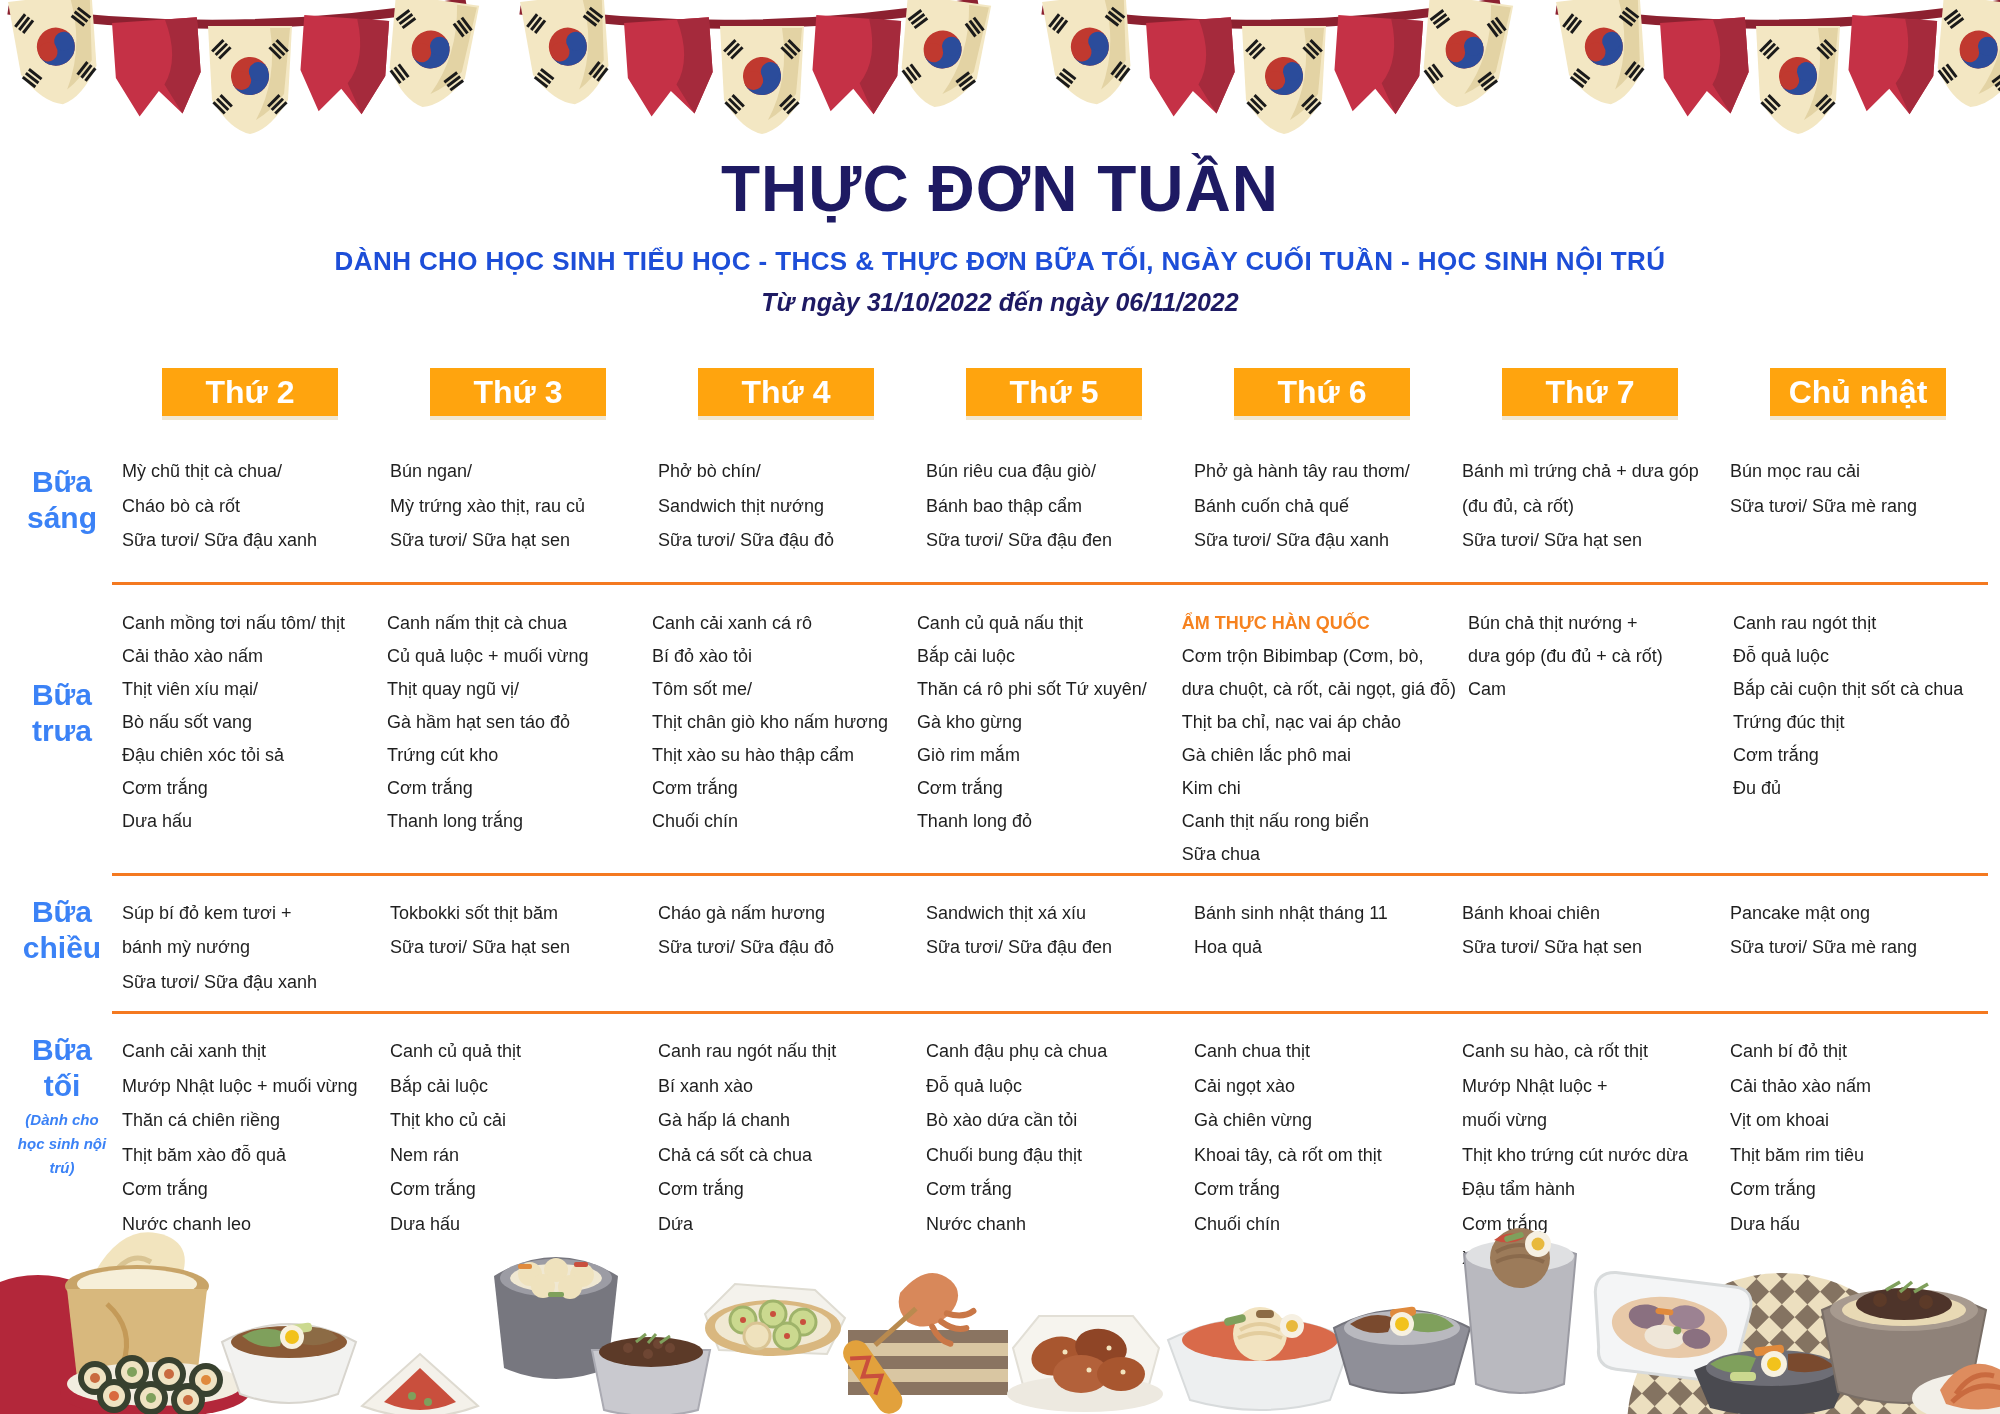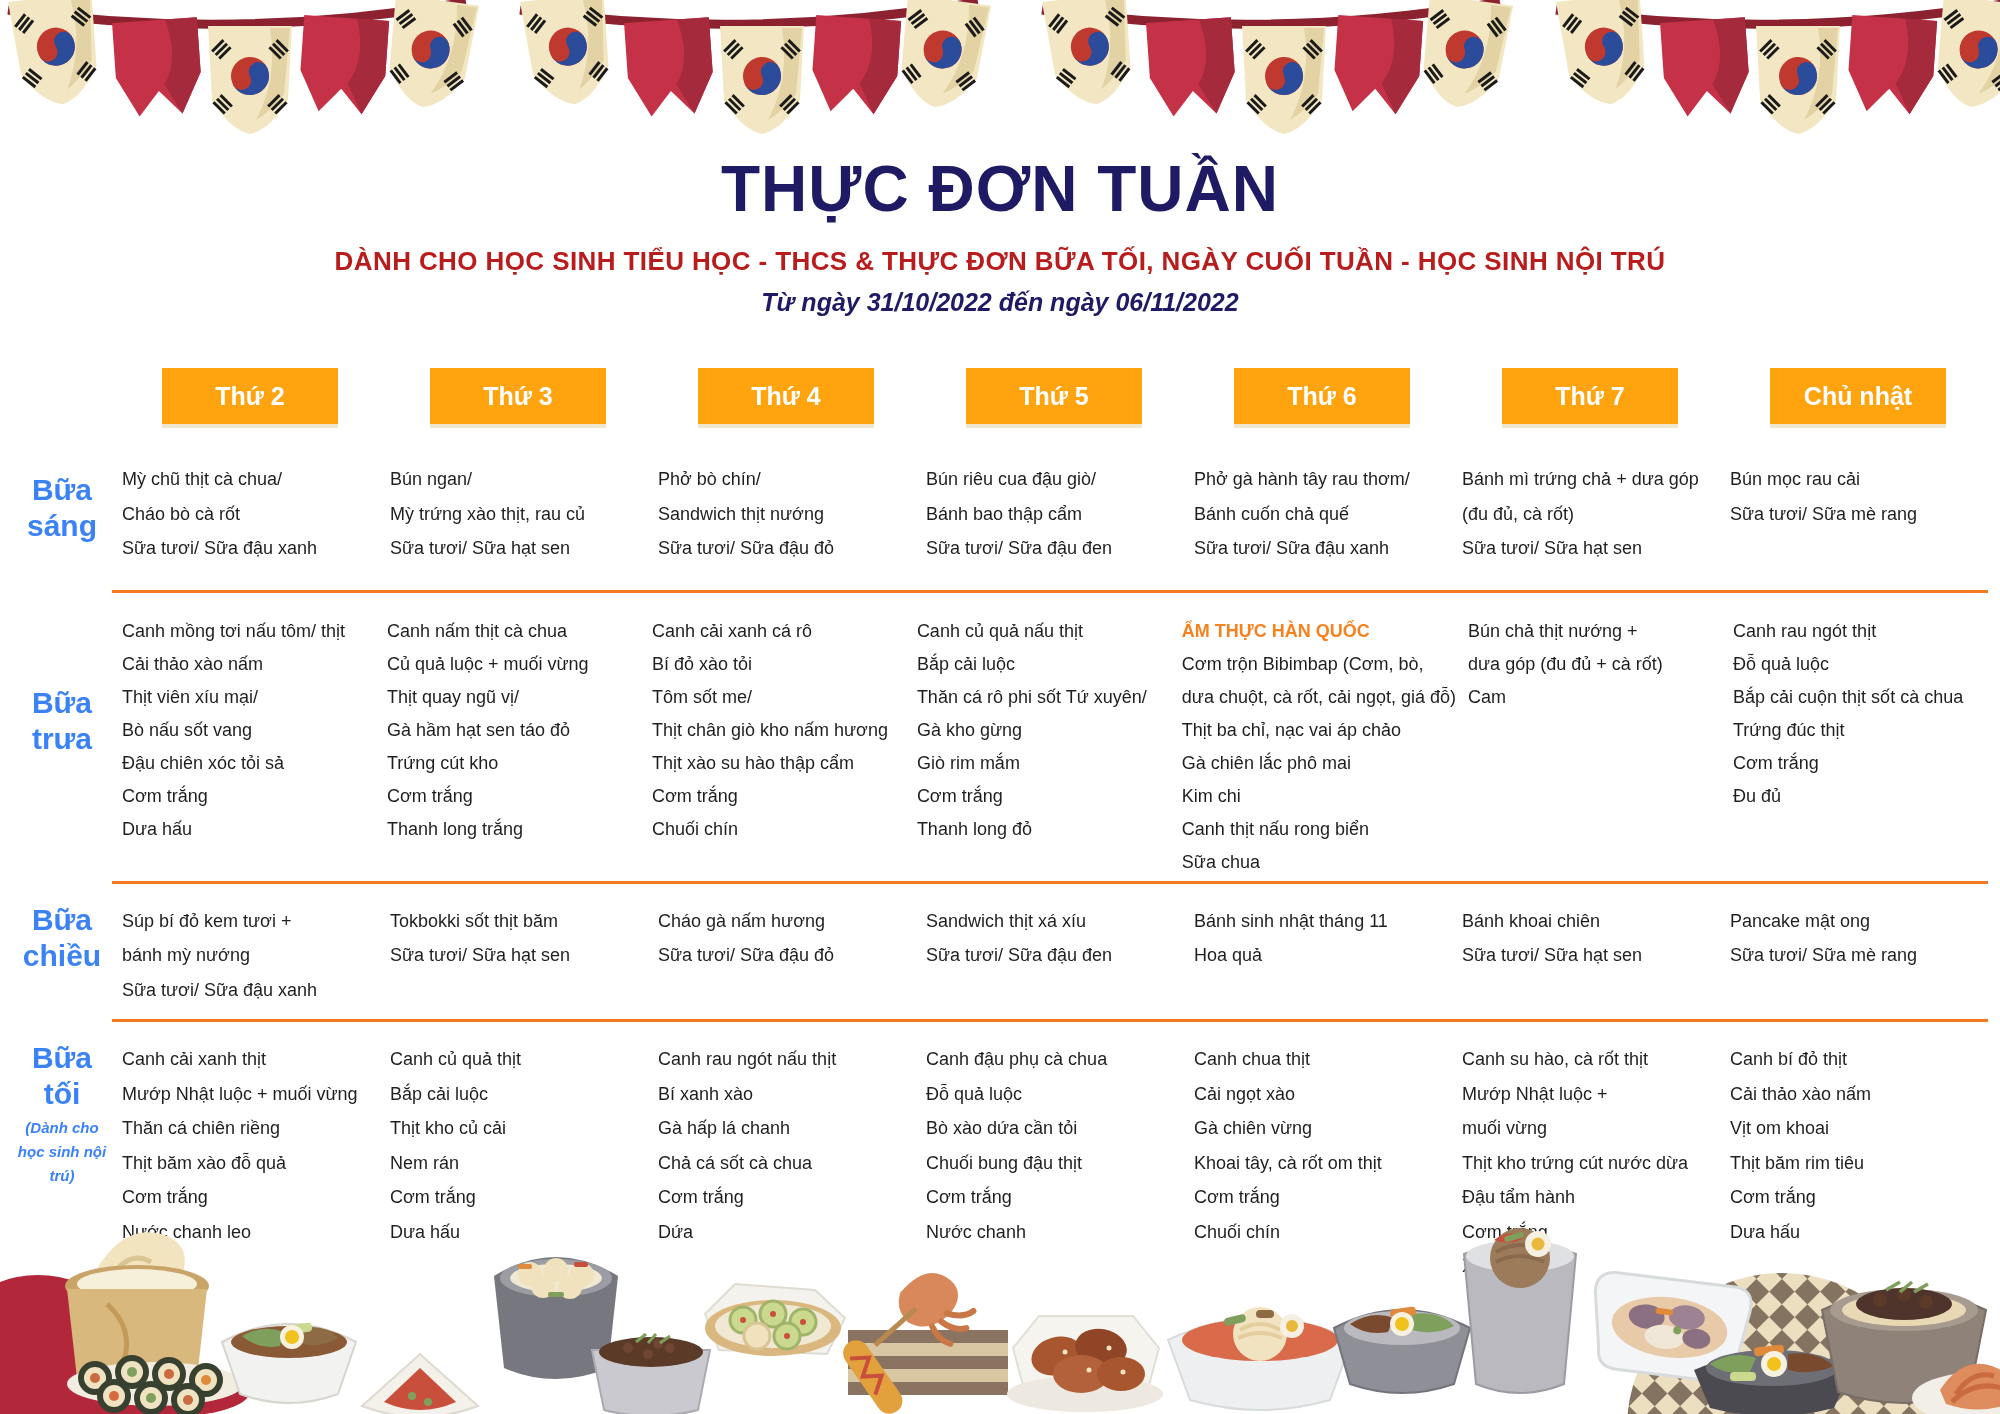--- a/index.html
+++ b/index.html
@@ -2,28 +2,28 @@
 <html><head>
 <meta charset="utf-8">
 <style>
   html,body{margin:0;padding:0;background:#fff;}
   .page{position:relative;width:2000px;height:1414px;overflow:hidden;background:#ffffff;
         font-family:"Liberation Sans",sans-serif;}
   
   .bunting{position:absolute;top:-6px;left:0;}
   .title-block{position:absolute;top:136px;left:0;width:100%;text-align:center;}
   .page-title{margin:16px;font-size:64px;font-weight:bold;letter-spacing:1px;color:#1E1A63;}
-  .page-subtitle{margin-top:20px;font-size:26px;font-weight:bold;letter-spacing:.4px;color:#b91c1c;}
+  .page-subtitle{margin-top:20px;font-size:26px;font-weight:bold;letter-spacing:.4px;color:#1d4ed8;}
   .date-range{margin-top:11px;font-size:25px;font-weight:bold;font-style:italic;color:#1E1A63;}
   
   .menu-table{position:absolute;top:368px;left:12px;width:1976px;}
   .grid{display:grid;grid-template-columns:100px repeat(7,1fr);}
-  .day-box{width:176px;height:56px;margin:0 auto;background:#FFA40E;color:#fff;
+  .day-box{width:176px;height:48px;margin:0 auto;background:#FFA40E;color:#fff;
            display:flex;align-items:center;justify-content:center;
-           font-size:25px;font-weight:bold;box-shadow:0 4px 0 rgba(180,120,0,.18);}
+           font-size:32px;font-weight:bold;box-shadow:0 4px 0 rgba(180,120,0,.18);}
   .header-row{margin-bottom:4px;}
   .cell{padding-left:10px;padding-right:2px;font-size:18px;color:#1f1f1f;}
   .ln{line-height:34.5px;white-space:nowrap;}
   .row-sang .cell{padding-top:34px;padding-bottom:24px;}
   .row-trua .cell{padding-top:22px;padding-bottom:2px;}
   .row-trua .ln{line-height:33px;}
   .row-chieu .cell{padding-top:20px;padding-bottom:12px;}
   .row-toi .cell{padding-top:20px;padding-bottom:0;}
   .korean{color:#F6821F;font-weight:bold;}
   .divider{height:3px;background:#F47920;margin-left:100px;}

